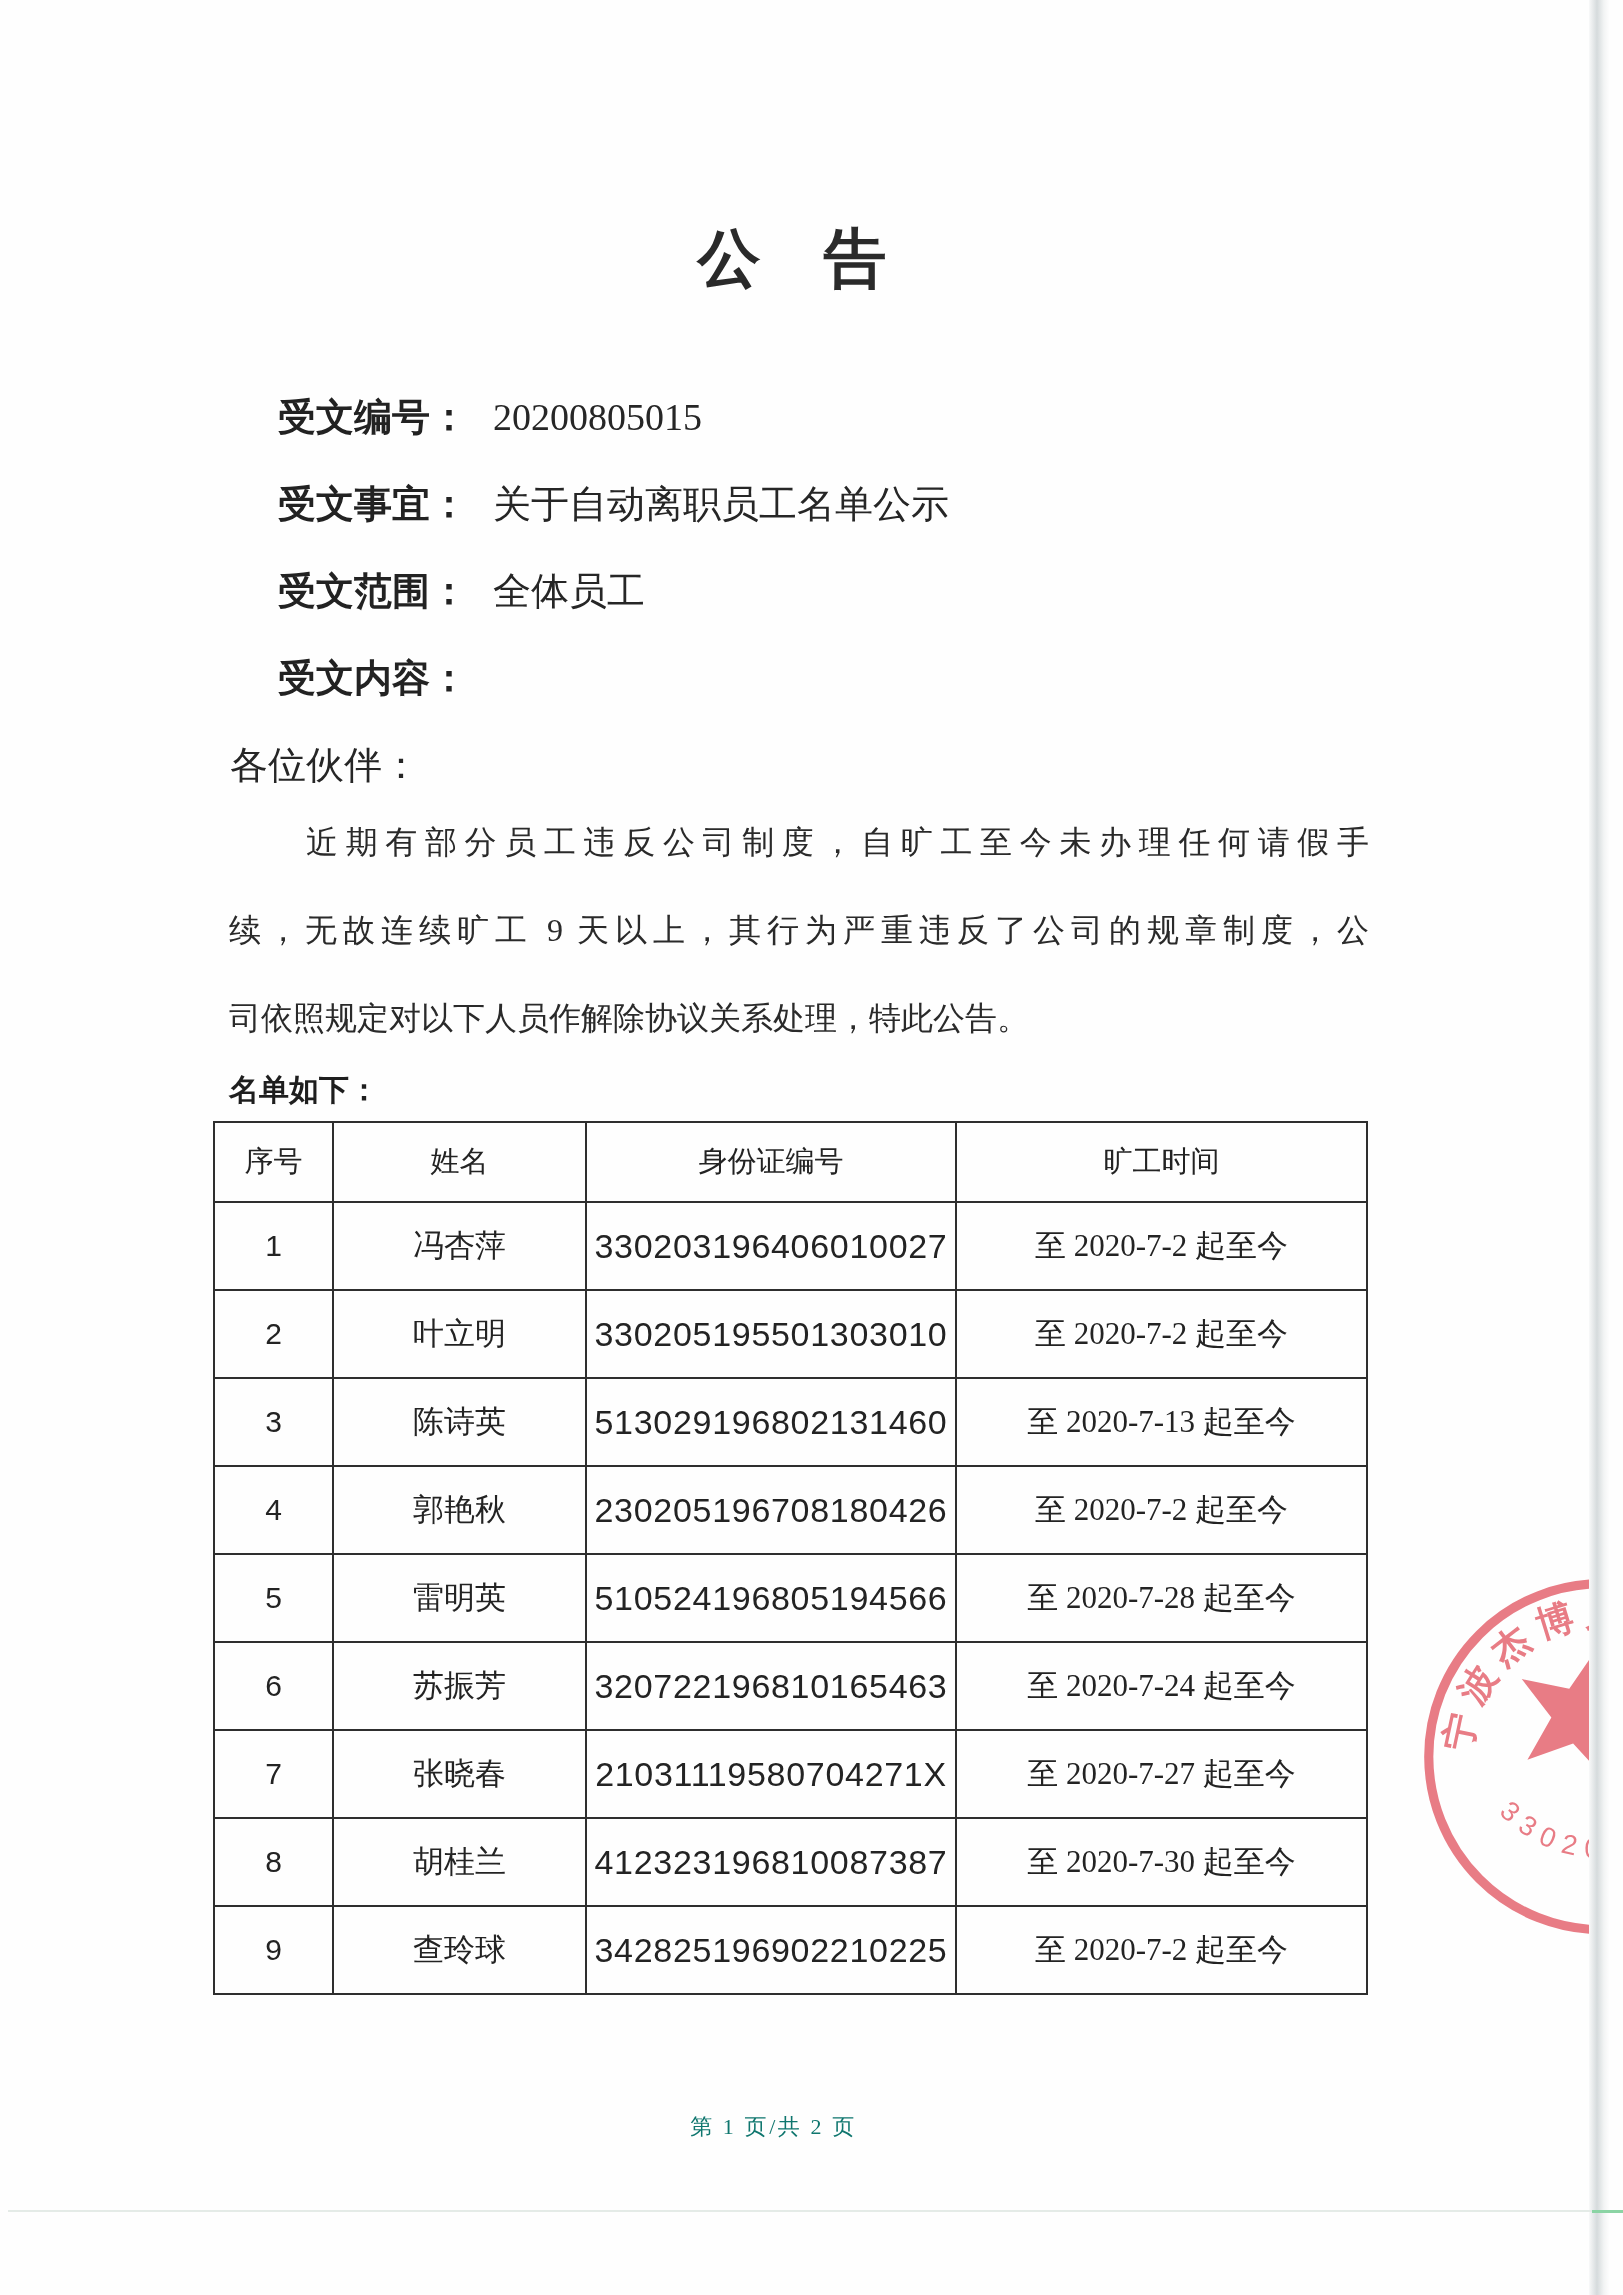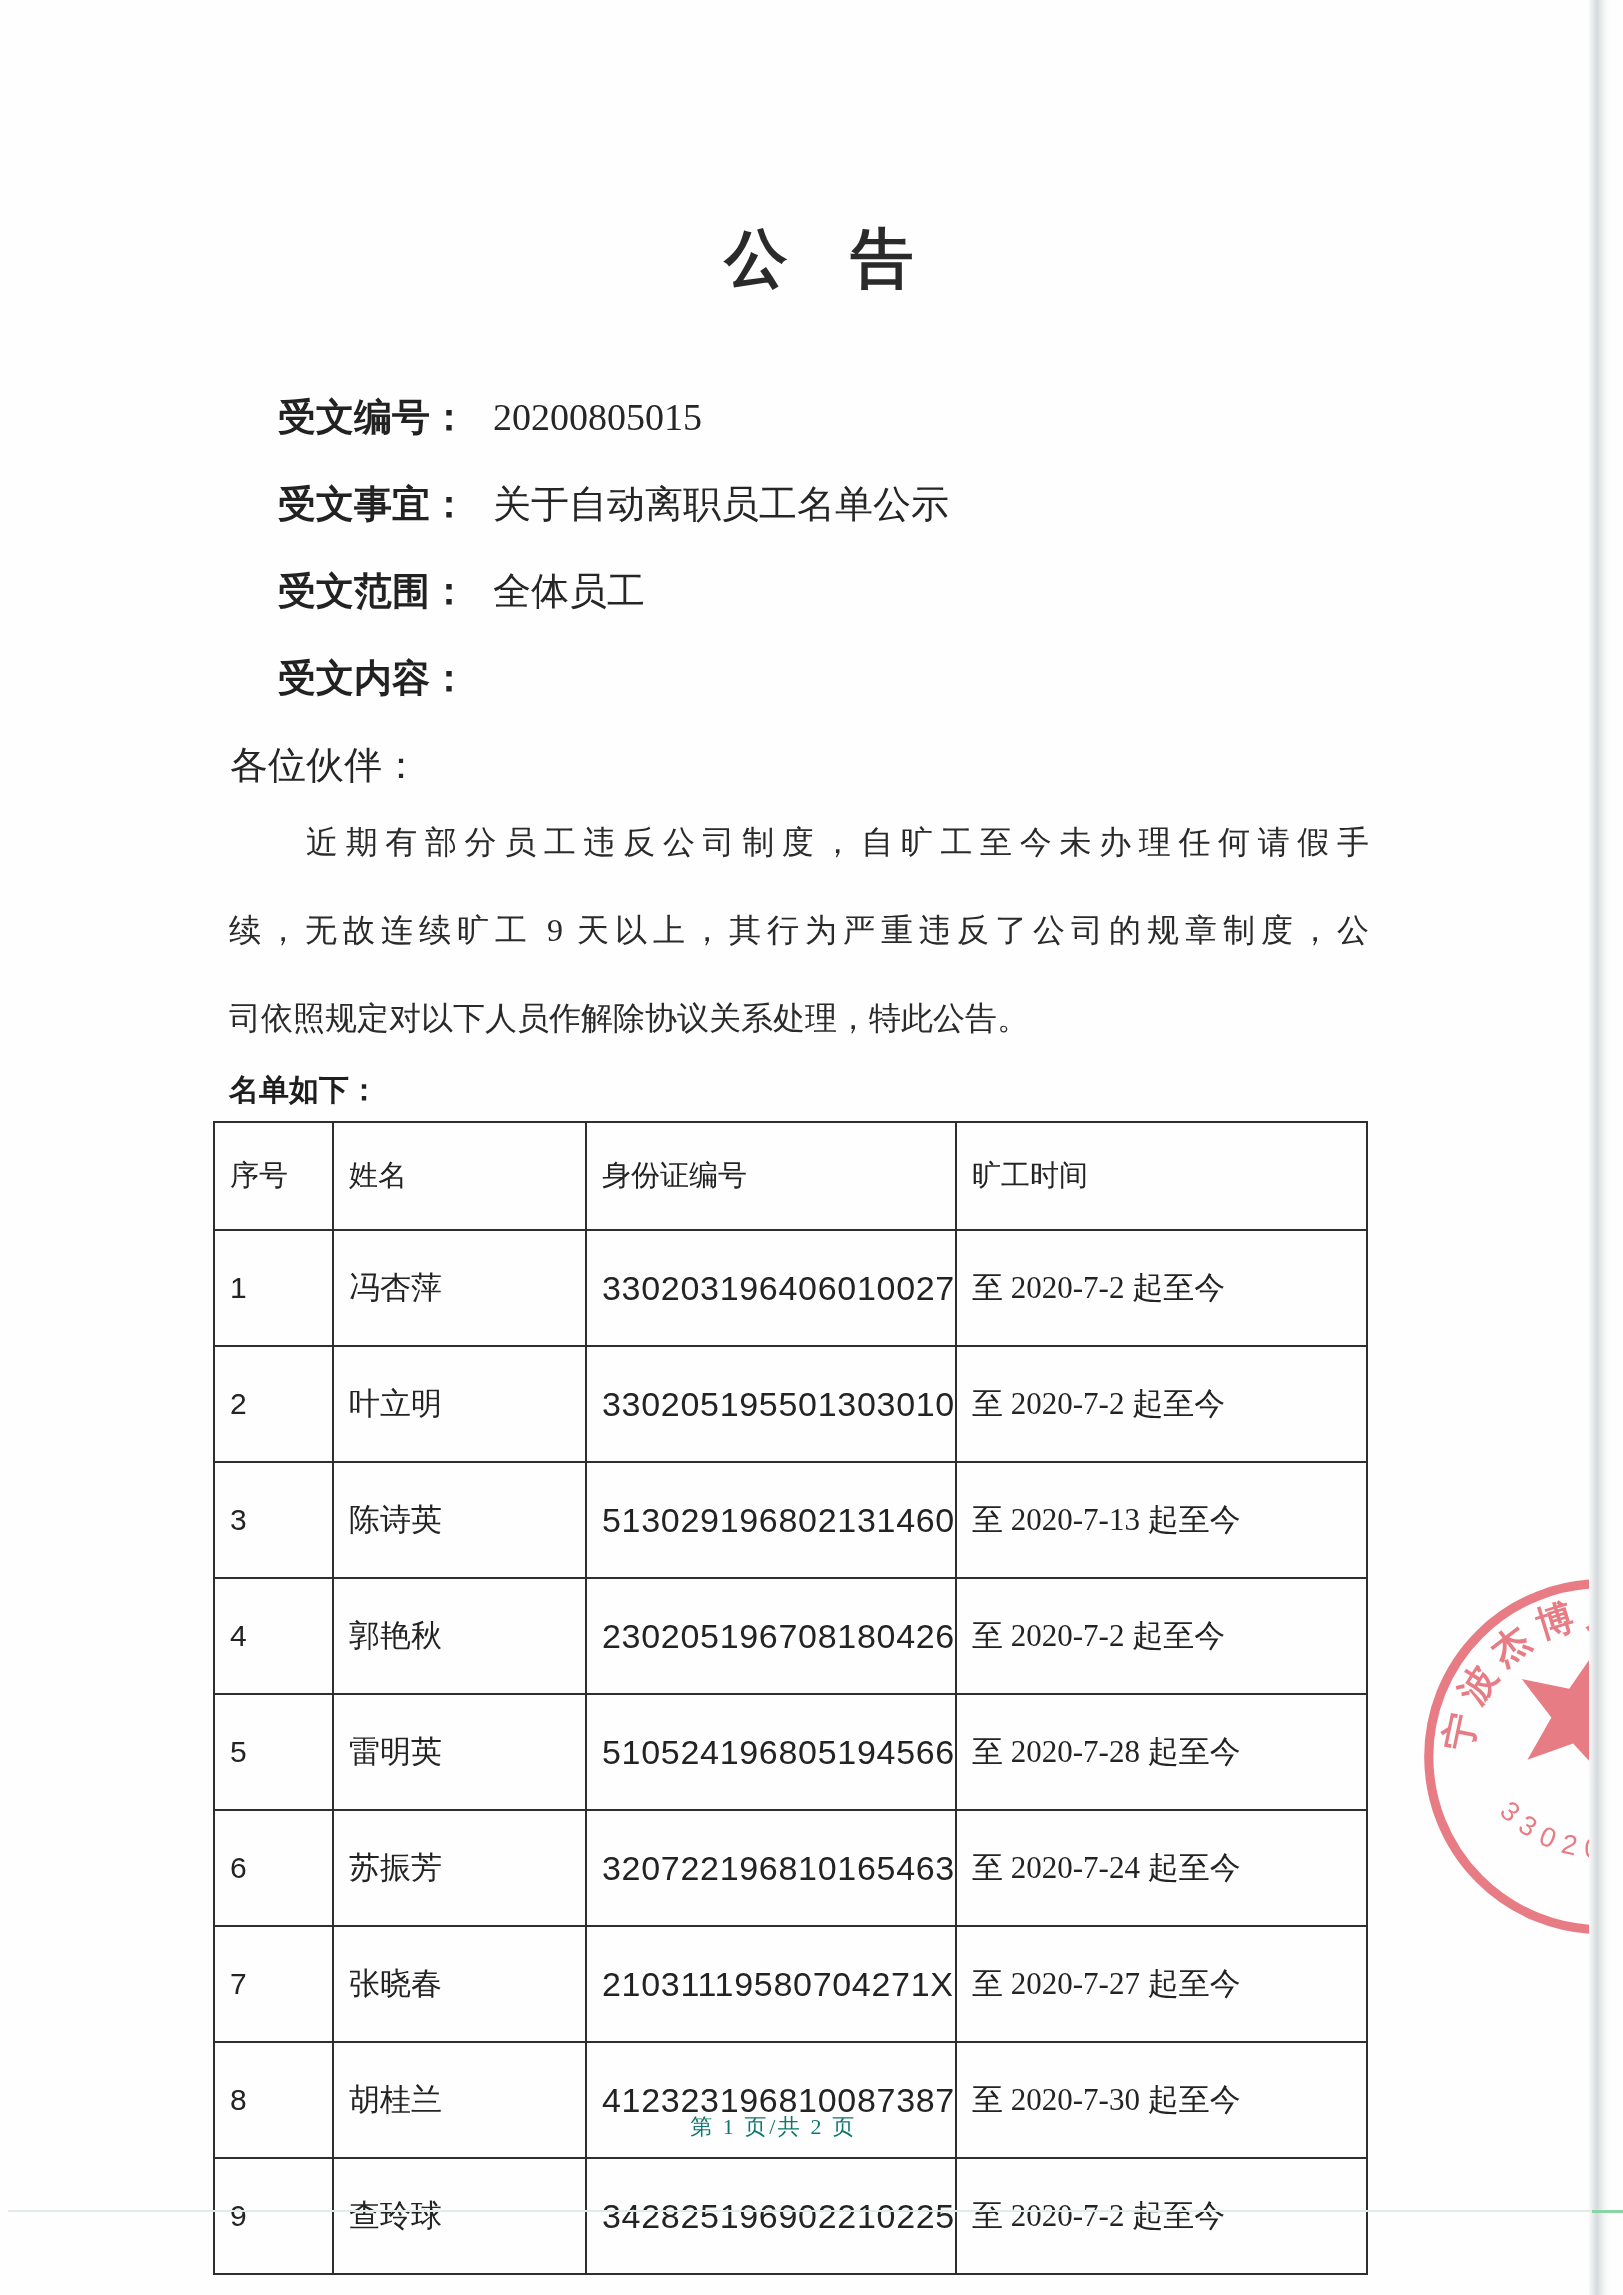--- a/index.html
+++ b/index.html
@@ -9,21 +9,20 @@
     background:#fefefe;
     overflow:hidden;
     font-family:"Liberation Serif","DejaVu Serif",serif;
     color:#262626;
   }
   .doc-title{
     position:absolute;top:216px;left:0;width:1584px;
     text-align:center;
     font-size:63px;font-weight:700;
     color:#2a2a2a;
-    padding-left:27px;
   }
   .meta-block{
     position:absolute;left:230px;top:398px;width:1178px;margin-left:48px;
   }
   .meta-line{
     height:38px;line-height:38px;
     margin-bottom:49px;
     font-size:38px;
     white-space:nowrap;
   }
@@ -49,24 +48,24 @@
     font-size:30px;font-weight:700;color:#1e1e1e;
   }
   table.roster{
     position:absolute;left:213px;top:1121px;
     width:1153px;
     border-collapse:collapse;
     table-layout:fixed;
   }
   table.roster th, table.roster td{
     border:2px solid #2e2e2e;
-    text-align:left;vertical-align:middle;
+    text-align:center;vertical-align:middle;
     font-weight:400;
     color:#232323;
-    padding:15px;
+    padding:1px;
   }
   table.roster thead th{height:76px;font-size:29px;}
   table.roster tbody td{height:84px;font-size:31px;}
   table.roster td.idx-cell{font-size:30px;font-family:"Liberation Sans","DejaVu Sans",sans-serif;}
   table.roster td.id-cell{
     font-size:34px;letter-spacing:0.7px;
     font-family:"Liberation Sans","DejaVu Sans",sans-serif;
   }
   .page-footer{
     position:absolute;left:0;top:2112px;width:1547px;

